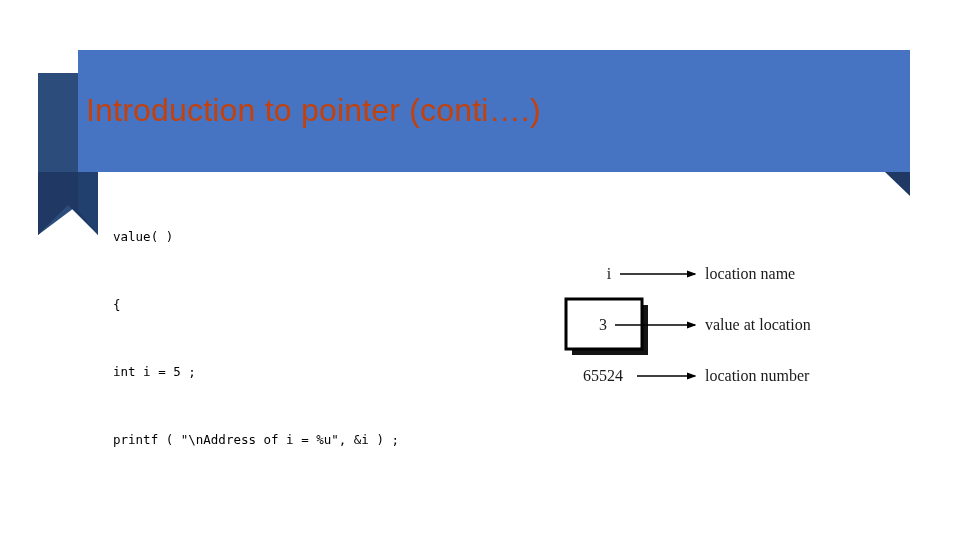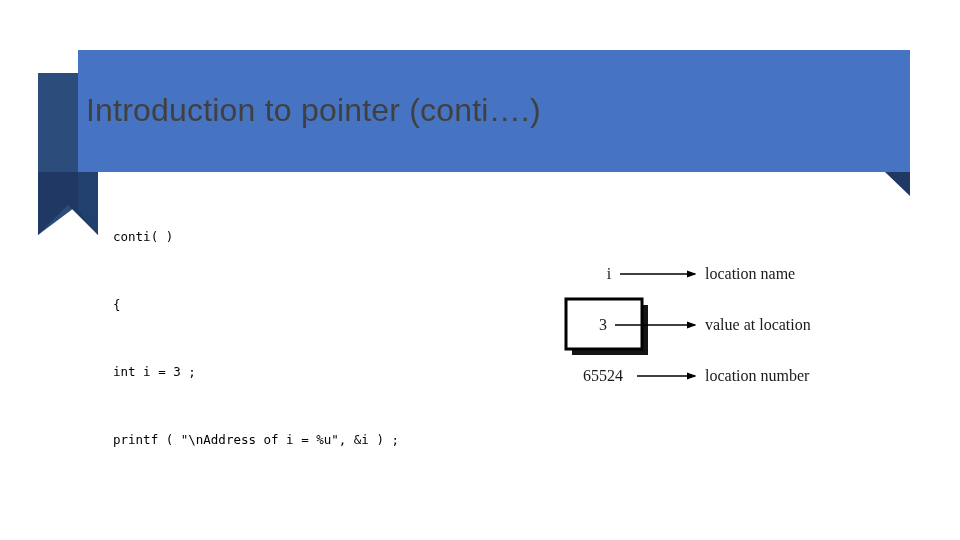--- a/index.html
+++ b/index.html
@@ -32,21 +32,21 @@
   .banner-svg {
     display: block;
     width: 960px;
     height: 250px;
   }
   .title-text {
     position: absolute;
     left: 86px;
     top: 90px;
     width: 800px;
-    color: #404040;
+    color: #c2410c;
     font-family: "Liberation Sans", sans-serif;
     font-size: 32px;
     font-weight: 300;
     letter-spacing: 0.2px;
     line-height: 40px;
     white-space: nowrap;
   }
 
   
   .code-block {
@@ -101,23 +101,23 @@
       <polygon points="78,172 98,172 98,235 78,210" fill="#22406E"></polygon>
 
       <rect x="78" y="50" width="832" height="122" fill="#4674C3"></rect>
 
       <polygon points="885,172 910,172 910,196" fill="#1F3864"></polygon>
     </svg>
     <div class="title-text">Introduction to pointer (conti….)</div>
   </div>
 
   <div class="code-block">
-    <div class="code-line">conti( )</div>
+    <div class="code-line">value( )</div>
     <div class="code-line">{</div>
-    <div class="code-line">int i = 3 ;</div>
+    <div class="code-line">int i = 5 ;</div>
     <div class="code-line">printf ( "\nAddress of i = %u", &amp;i ) ;</div>
     
     
     
     
     
     
     
     
     

